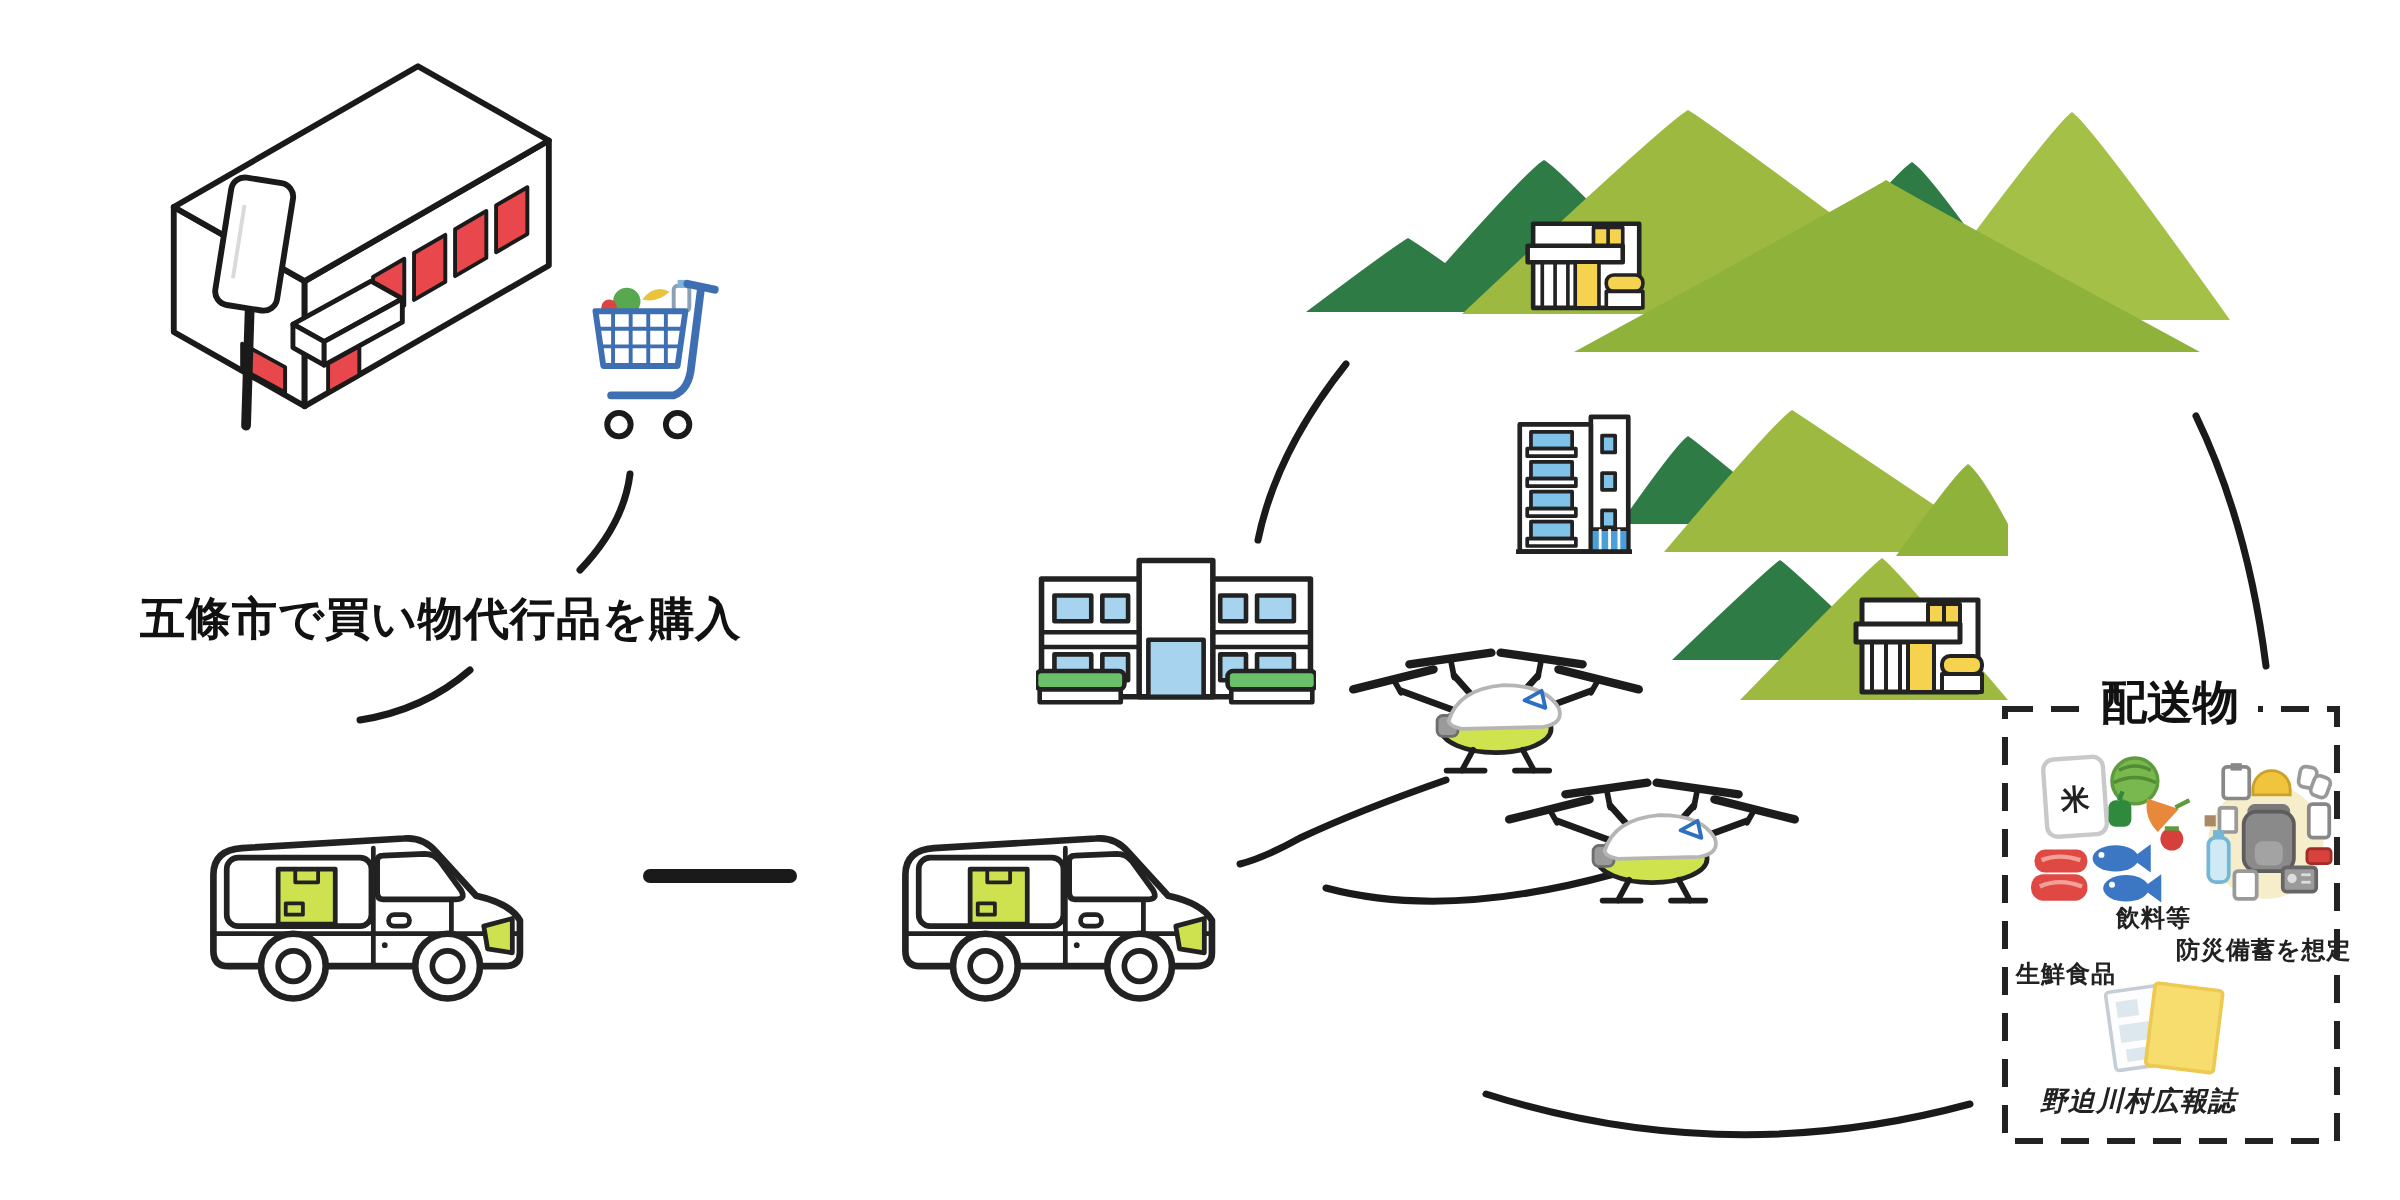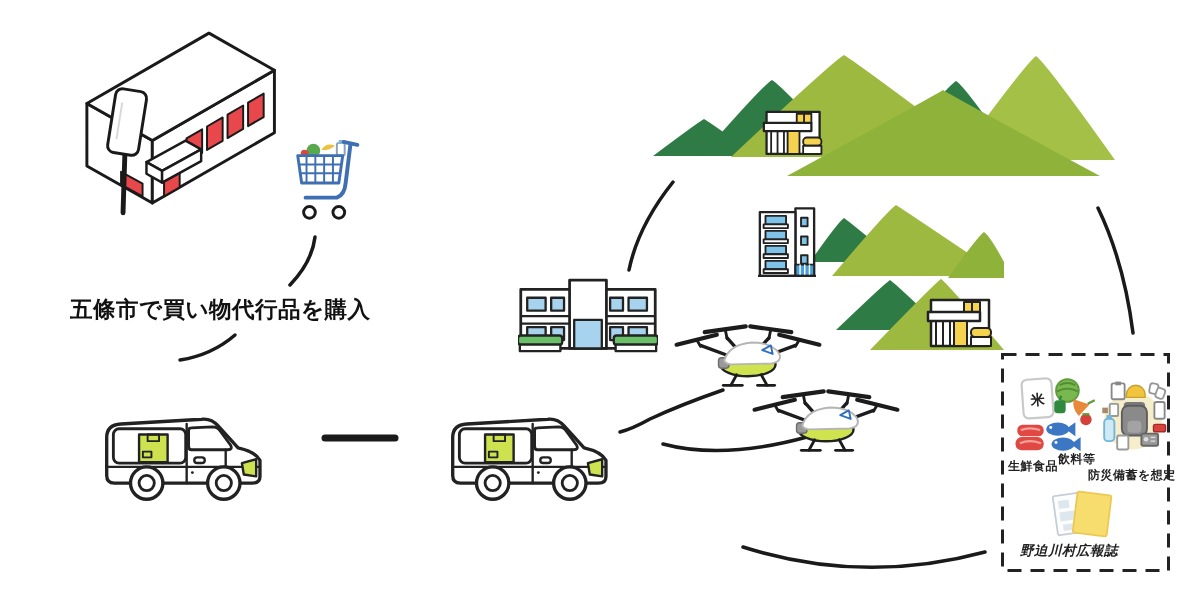--- a/index.html
+++ b/index.html
@@ -309,20 +309,21 @@
       </g>
     </svg>
   </div>
 
   <div class="cap cap-main" style="left:657px;top:464px;width:345px;line-height:33px;">
   </div>
 
   <svg class="abs" style="left:1000px;top:352px;" width="172" height="222" viewBox="0 0 172 222">
     <rect x="2.5" y="2.5" width="166" height="216" fill="none" stroke="#222" stroke-width="3" stroke-dasharray="14 9"></rect>
   </svg>
+  <div class="box-title"><span>配送物</span></div>
 
   <div class="abs" style="left:1012px;top:374px;">
     <svg width="88" height="84" viewBox="0 0 100 92">
       <g transform="rotate(-4 29 26)">
         <rect x="12" y="4" width="34" height="44" rx="6" fill="#fff" stroke="#c9c9c9" stroke-width="2.5"></rect>
         <text x="29" y="33" text-anchor="middle" font-size="16" font-weight="bold" fill="#222">米</text>
       </g>
       <circle cx="63" cy="17" r="13" fill="#78b84e" stroke="#5d9c3c" stroke-width="2"></circle>
       <path d="M54,11 Q63,6 72,11 M51,18 Q63,12 75,18" fill="none" stroke="#528c34" stroke-width="2"></path>
       <rect x="48" y="28" width="13" height="15" rx="4" fill="#2f8a3e"></rect>
@@ -378,18 +379,18 @@
         <rect x="13" y="14" width="12" height="9" fill="#dde7ee"></rect>
         <rect x="13" y="27" width="24" height="10" fill="#dde7ee"></rect>
         <rect x="15" y="41" width="16" height="7" fill="#dde7ee"></rect>
       </g>
       <g transform="rotate(7 52 32)">
         <rect x="30" y="8" width="38" height="46" rx="2" fill="#f6dd6e" stroke="#edc951" stroke-width="2"></rect>
       </g>
     </svg>
   </div>
 
-  <div class="cap cap-small center" style="left:1008px;top:460px;width:104px;font-size:12px;font-family:Liberation Mono, monospace;">生鮮食品</div>
+  <div class="cap cap-small center" style="left:1008px;top:480px;width:104px;font-size:12px;">生鮮食品</div>
   <div class="cap cap-small center" style="left:1058px;top:452px;width:78px;font-size:12px;">飲料等</div>
   <div class="cap cap-small center" style="left:1088px;top:468px;width:96px;font-size:12px;">防災備蓄を想定</div>
   <div class="cap cap-small center" style="left:1020px;top:542px;width:132px;font-size:13.5px;font-style:italic;">野迫川村広報誌</div>
 
 </div>
 
 </body></html>

